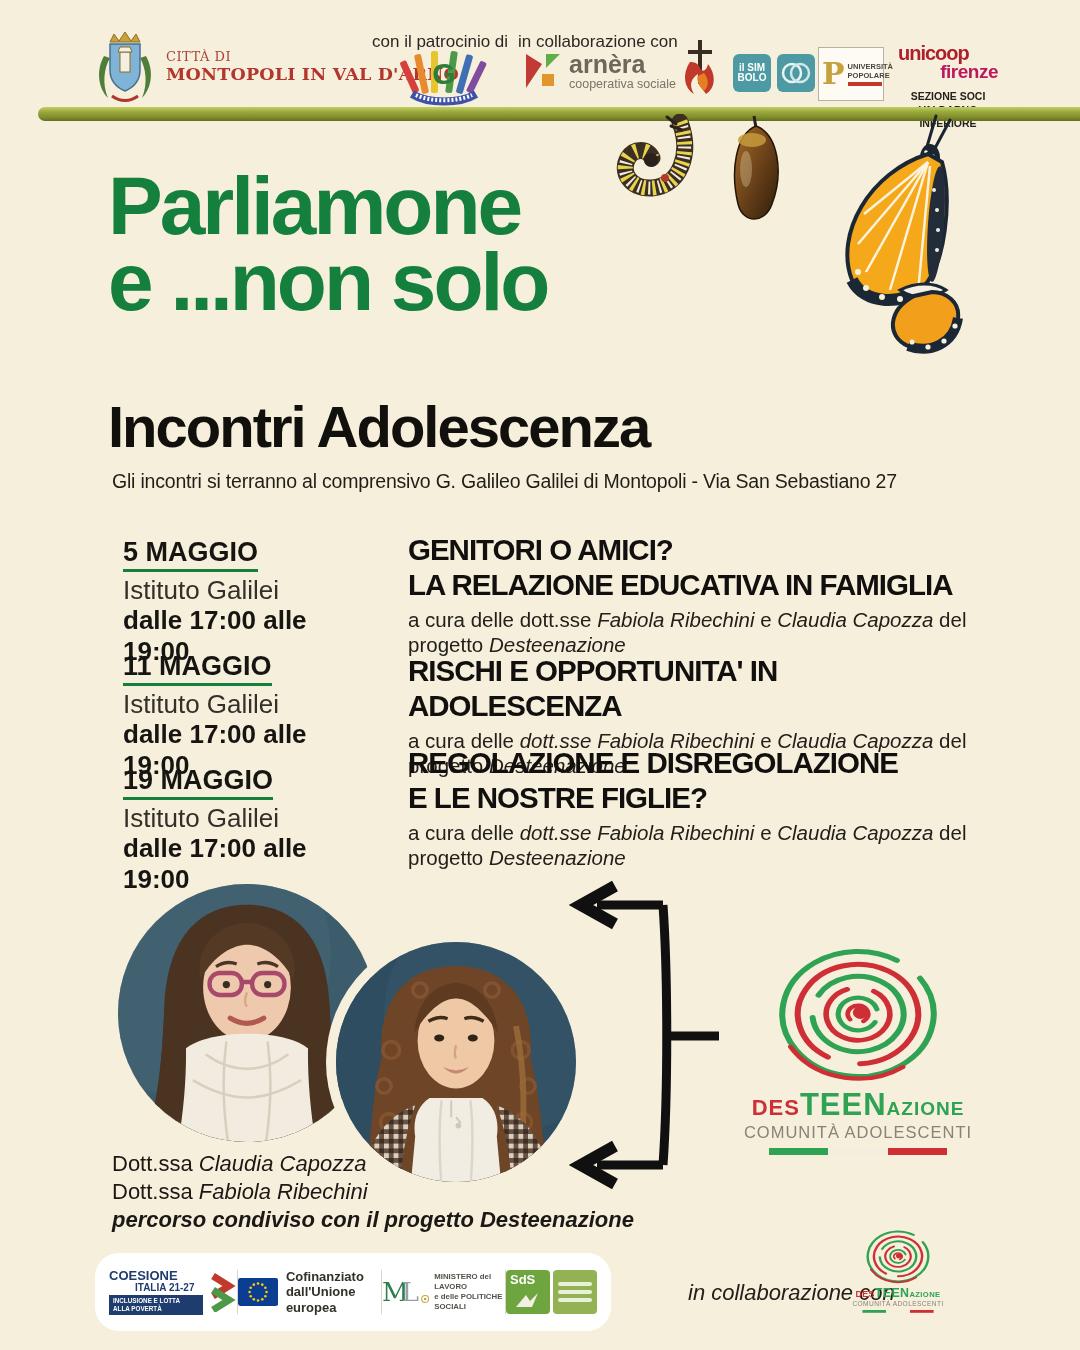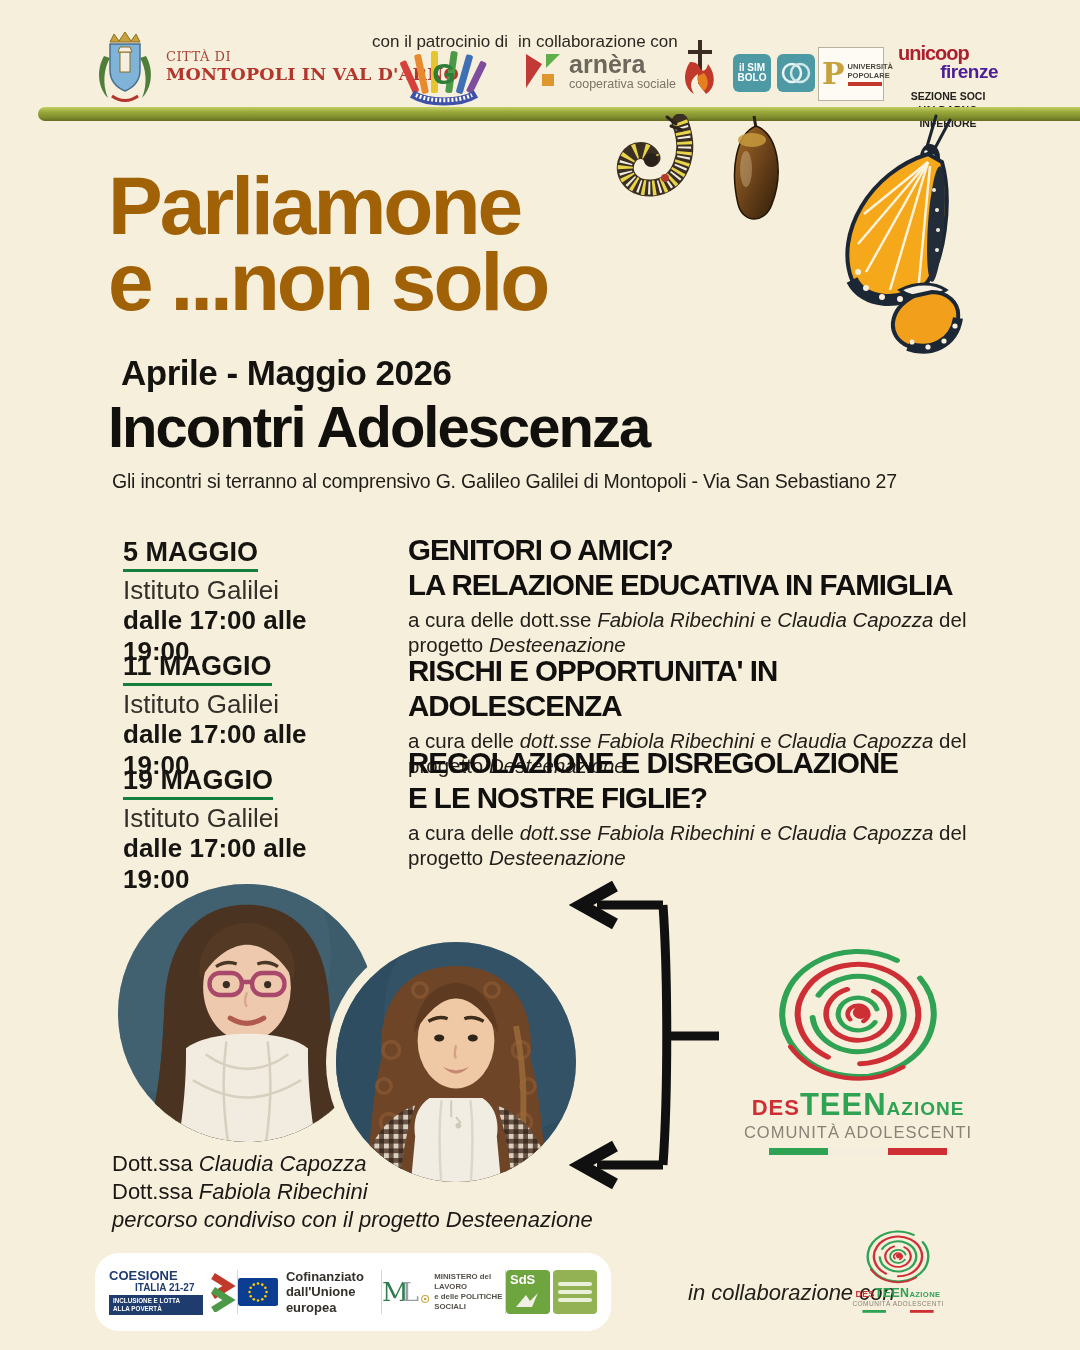--- a/index.html
+++ b/index.html
@@ -16,29 +16,29 @@
   .hdr-label{font-size:17px;color:#2b2822;}
   .arnera-name{font-size:25px;font-weight:bold;color:#6e675c;line-height:1;}
   .arnera-sub{font-size:12.5px;color:#7b7468;}
   .simbolo-tile{width:38px;height:38px;border-radius:6px;background:#4d9aa4;color:#fff;
     font-size:10px;font-weight:bold;line-height:1.05;display:flex;align-items:center;justify-content:center;text-align:center;}
   .unipop-box{width:66px;height:54px;background:#fdfbf4;border:1px solid #b9b2a2;display:flex;align-items:center;padding:3px;box-sizing:border-box;}
   .unipop-p{font-family:"DejaVu Serif",serif;font-size:30px;font-weight:bold;color:#c7a23c;line-height:.8;}
   .unipop-text{font-size:7.5px;font-weight:bold;color:#4a463c;line-height:1.2;margin-left:3px;}
   .unipop-red{height:4px;background:#c0392b;width:34px;margin-top:2px;}
   .unicoop-main{font-size:20px;font-weight:bold;color:#ae1f2d;line-height:.9;letter-spacing:-1px;}
-  .unicoop-sub{font-size:19px;font-weight:bold;color:#4c1d95;text-align:right;line-height:1;letter-spacing:-.5px;}
+  .unicoop-sub{font-size:19px;font-weight:bold;color:#be185d;text-align:right;line-height:1;letter-spacing:-.5px;}
   .unicoop-soci{font-size:10.5px;font-weight:bold;color:#24211c;text-align:center;line-height:1.3;margin-top:9px;}
 
   
   .branch{left:38px;right:0;top:107px;height:14px;border-radius:7px 0 0 7px;
     background:linear-gradient(#c3cf62 0%,#9aa83c 35%,#7f8c2c 75%,#636d1f 100%);}
 
   
-  .big-title{left:108px;top:168px;font-size:82px;font-weight:bold;color:#a16207;
+  .big-title{left:108px;top:168px;font-size:82px;font-weight:bold;color:#15803d;
     line-height:.93;letter-spacing:-3px;}
   .period{left:121px;top:353px;font-size:35px;font-weight:bold;letter-spacing:-.5px;color:#151310;}
   .main-title{left:108px;top:393px;font-size:58px;font-weight:bold;letter-spacing:-2px;color:#12100d;}
   .venue{left:112px;top:470px;font-size:19.5px;color:#211e19;letter-spacing:-.2px;}
 
   
   .sched{width:240px;line-height:1.16;}
   .sched .d{font-size:27px;font-weight:bold;display:inline-block;border-bottom:3px solid #15803d;padding-bottom:1px;}
   .sched .p{font-size:26px;color:#33302a;margin-top:3px;}
   .sched .t{font-size:26px;font-weight:bold;color:#171512;}
@@ -61,21 +61,21 @@
   .dt-word .p3{font-size:19px;font-weight:bold;color:#2FA254;text-transform:uppercase;}
   .dt-sub{font-size:16.5px;color:#8a8177;letter-spacing:1px;margin-top:3px;white-space:nowrap;}
   .dt-flag{height:7px;width:178px;margin:6px auto 0 auto;display:flex;}
   .dt-flag .g{flex:1;background:#2FA254;}
   .dt-flag .w{flex:1;background:#f3eedd;}
   .dt-flag .r{flex:1;background:#CE2F35;}
   .dt-small{transform:scale(0.40);transform-origin:top left;}
 
   
   .names{left:112px;top:1150px;font-size:22px;line-height:1.28;color:#1b1815;}
-  .names .note{font-weight:normal;font-style:italic;}
+  .names .note{font-weight:bold;font-style:italic;}
 
   
   .foot-bar{left:95px;top:1253px;width:516px;height:78px;background:#ffffff;border-radius:24px;
     display:flex;align-items:center;justify-content:space-evenly;padding:0 14px;box-sizing:border-box;}
   .foot-sep{width:1px;height:44px;background:#d9d4c8;}
   .coes-t1{font-size:13px;font-weight:bold;color:#1F3C6E;line-height:1.05;}
   .coes-t2{font-size:10px;font-weight:bold;color:#1F3C6E;line-height:1.05;padding-left:26px;}
   .coes-banner{background:#1F3C6E;color:#fff;font-size:6.3px;font-weight:bold;line-height:1.25;
     padding:2px 4px;margin-top:2px;width:86px;}
   .eu-text{font-size:13px;font-weight:bold;color:#33302a;line-height:1.2;margin-left:8px;}
@@ -250,21 +250,20 @@
           <circle cx="114" cy="227" r="2.6"></circle>
           <circle cx="125" cy="212" r="2.6"></circle>
       </g>
     </g>
   </svg>
 
   <div class="abs big-title">
     <div>Parliamone</div>
     <div>e ...non solo</div>
   </div>
-  <div class="abs period">Aprile - Maggio 2026</div>
   <div class="abs main-title">Incontri Adolescenza</div>
   <div class="abs venue">Gli incontri si terranno al comprensivo G. Galileo Galilei di Montopoli - Via San Sebastiano 27</div>
 
   <div class="abs sched" style="left:123px;top:537px;">
     <div class="d">5 MAGGIO</div>
     <div class="p">Istituto Galilei</div>
     <div class="t">dalle 17:00 alle 19:00</div>
   </div>
   <div class="abs sched" style="left:123px;top:651px;">
     <div class="d">11 MAGGIO</div>

